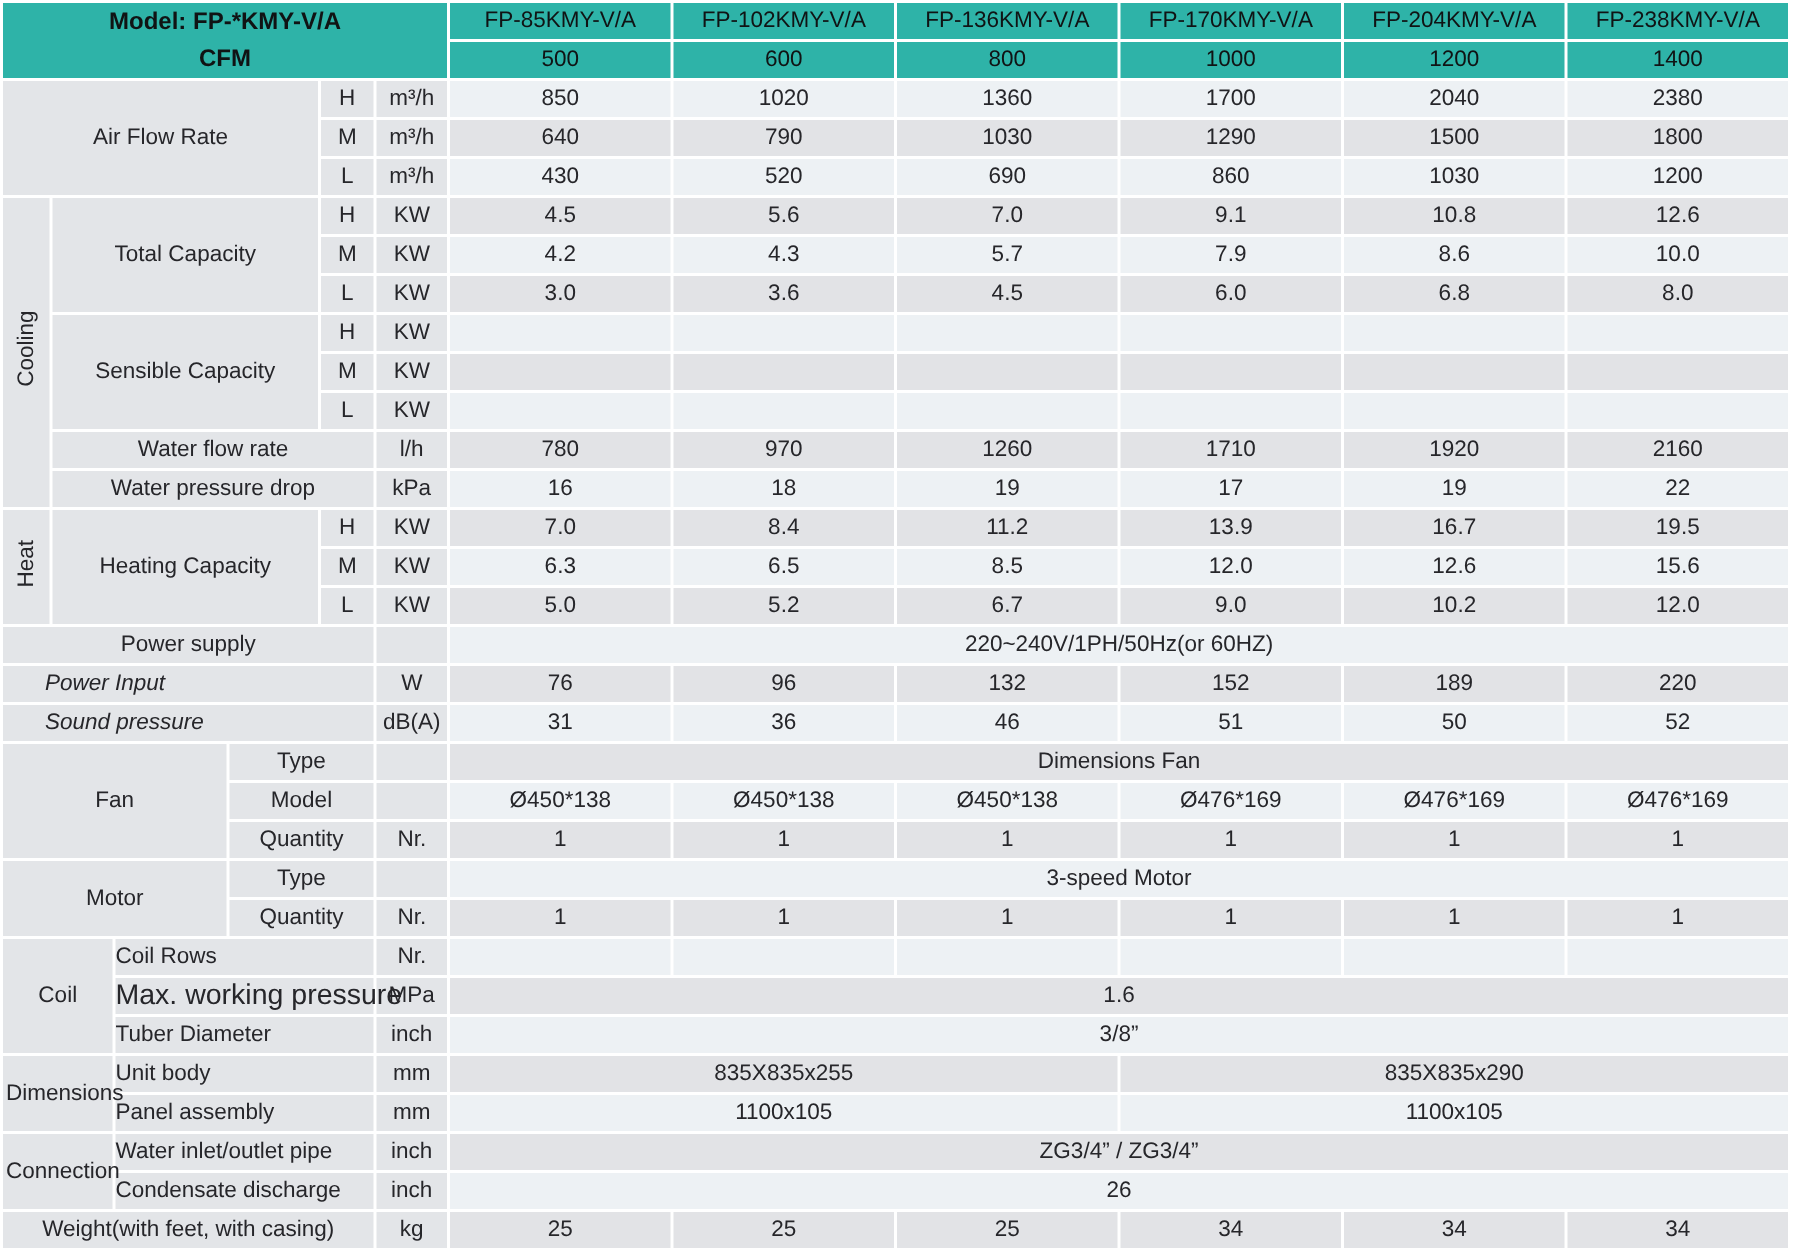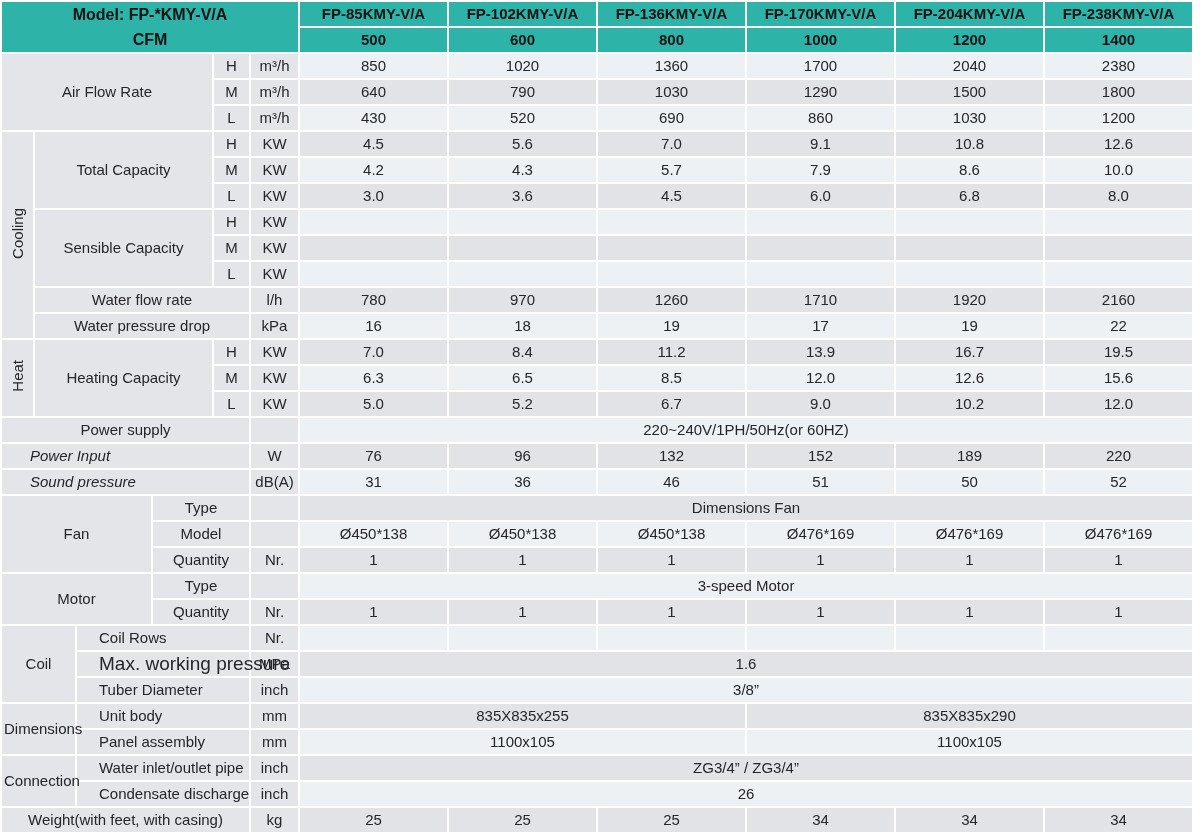--- a/index.html
+++ b/index.html
@@ -1,26 +1,26 @@
 <!DOCTYPE html>
 <html><head>
 <meta charset="utf-8">
 <style>
   html,body{margin:0;padding:0;background:#fff;}
   body{width:1200px;height:835px;overflow:hidden;font-family:"Liberation Sans",sans-serif;}
   table.spec{border-collapse:separate;border-spacing:2px;table-layout:fixed;width:1194px;}
   td{padding:0;height:24px;text-align:center;vertical-align:middle;font-size:15px;
      color:#26262a;white-space:nowrap;overflow:visible;line-height:1.1;}
-  .t{background:#2eb3a8;color:#101314;font-weight:bold;}
+  .t{background:#2eb3a8;color:#101314;}
   .hdr-left{font-weight:bold;font-size:16px;}
   .hdr-left .ln{height:25px;display:flex;align-items:center;justify-content:center;}
   .lb{background:#e3e5e8;}
   .L{background:#edf1f4;}
   .G{background:#e2e3e6;}
-  .left{text-align:left;padding-left:22px;}
+  .left{text-align:left;padding-left:0;}
   .pl28{text-align:left;padding-left:28px;font-style:italic;}
   .sm{font-size:19px;}
   .ovf{text-align:center;}
   .ovf span{display:inline-block;margin-left:2px;}
   .vert span{writing-mode:vertical-rl;transform:rotate(180deg);display:inline-block;line-height:1;}
 </style>
 </head>
 <body>
 
 <table class="spec">

